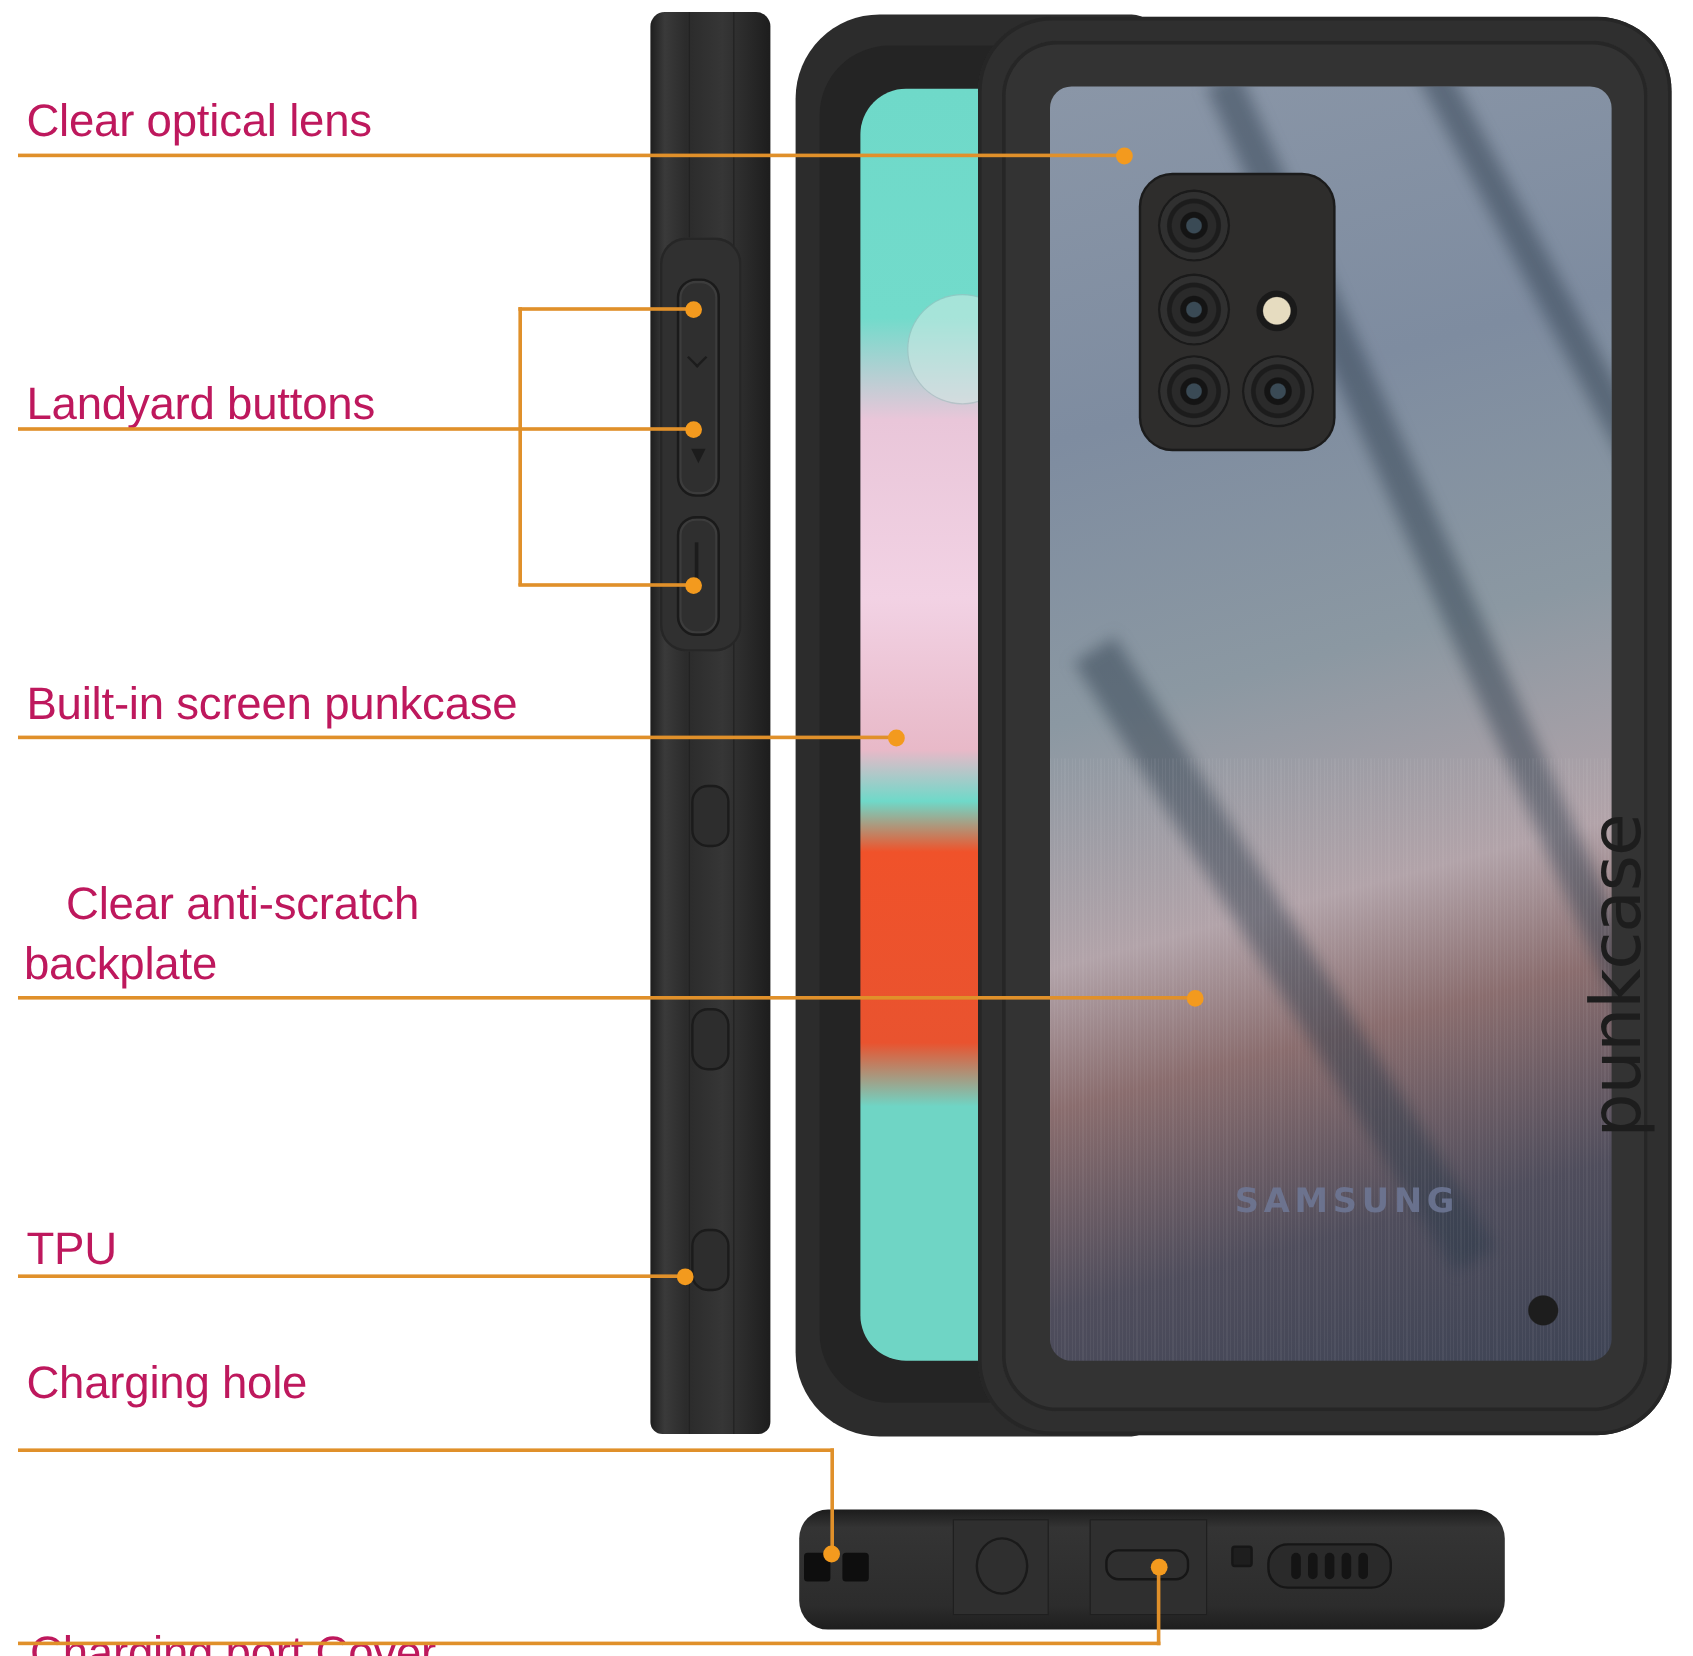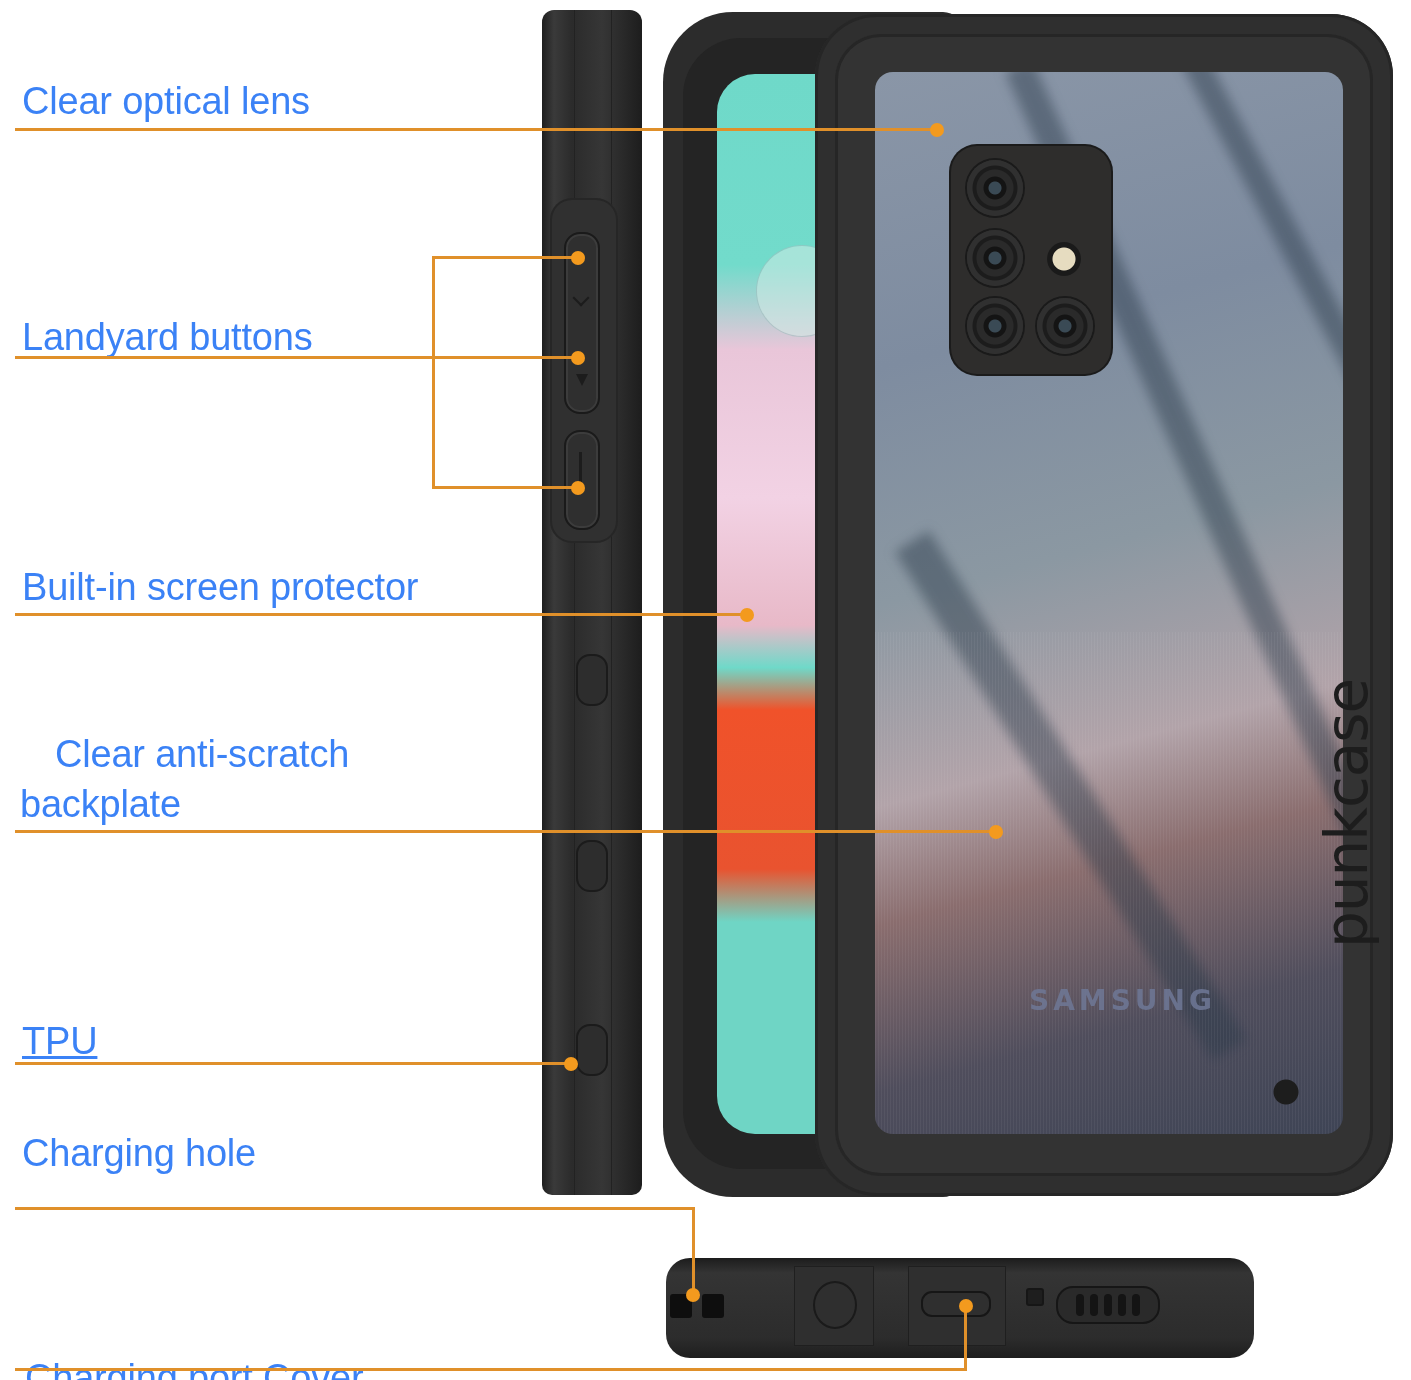--- a/index.html
+++ b/index.html
@@ -1,18 +1,18 @@
 <!DOCTYPE html>
 <html><head>
 <meta charset="utf-8">
 <style>
   html,body{margin:0;padding:0;background:#ffffff;}
   body{width:1411px;height:1380px;position:relative;overflow:hidden;font-family:"Liberation Sans",sans-serif;}
   .abs{position:absolute;}
-  .label{position:absolute;color:#3b82f6;font-size:38px;line-height:46px;white-space:nowrap;letter-spacing:-0.2px;}
+  .label{position:absolute;color:#be185d;font-size:38px;line-height:46px;white-space:nowrap;letter-spacing:-0.2px;}
   .line{position:absolute;background:#e0902a;}
   .dot{position:absolute;width:14px;height:14px;border-radius:50%;background:#f39a1e;margin:-7px 0 0 -7px;z-index:20;}
   
   #side{left:542px;top:10px;width:100px;height:1185px;border-radius:12px 12px 10px 10px;
     background:linear-gradient(90deg,#1e1e1e 0%,#3a3a3a 12%,#2b2b2b 30%,#363636 60%,#2a2a2a 80%,#1d1d1d 100%);}
   #side .groove{position:absolute;left:32px;width:36px;top:0;bottom:0;border-left:1px solid #222;border-right:1px solid #222;}
   #side .btn{position:absolute;left:22px;width:32px;border:2px solid #1a1a1a;border-radius:16px;background:#2f2f2f;box-shadow:inset 0 0 0 2px #3c3c3c;}
   #side .plug{position:absolute;left:34px;width:28px;height:48px;border:2px solid #1b1b1b;border-radius:14px;background:#2d2d2d;}
   
   #front{left:663px;top:12px;width:300px;height:1185px;border-radius:70px 20px 20px 70px;background:#2c2c2c;}
@@ -38,24 +38,24 @@
   #bottom .seg{position:absolute;top:8px;bottom:12px;border:1px solid #1f1f1f;background:#2f2f2f;}
   #bottom .hole{position:absolute;top:36px;width:22px;height:24px;background:#0e0e0e;border-radius:3px;}
   #bottom .speaker{position:absolute;left:390px;top:28px;width:100px;height:34px;border-radius:17px;border:2px solid #161616;background:#2a2a2a;}
   #bottom .slot{position:absolute;top:6px;width:8px;height:22px;border-radius:4px;background:#141414;}
 </style>
 </head>
 <body>
 
 <div class="label" style="left:22px;top:78px;">Clear optical lens</div>
 <div class="label" style="left:22px;top:314px;">Landyard buttons</div>
-<div class="label" style="left:22px;top:564px;">Built-in screen protector</div>
+<div class="label" style="left:22px;top:564px;">Built-in screen punkcase</div>
 <div class="label" style="left:20px;top:731px;margin-left:35px;">Clear anti-scratch</div>
 <div class="label" style="left:20px;top:781px;">backplate</div>
-<div class="label" style="left:22px;top:1018px;text-decoration:underline;">TPU</div>
+<div class="label" style="left:22px;top:1018px;">TPU</div>
 <div class="label" style="left:22px;top:1130px;">Charging hole</div>
 <div class="label" style="left:25px;top:1355px;">Charging port Cover</div>
 
 <div id="side" class="abs">
   <div class="groove"></div>
   <div class="abs" style="left:8px;top:188px;width:68px;height:345px;border-radius:22px;background:#303030;box-shadow:inset 0 0 0 2px #262626;"></div>
   <div class="btn" style="top:222px;height:178px;">
     <span class="abs" style="left:9px;top:58px;width:10px;height:10px;border-right:2px solid #1c1c1c;border-bottom:2px solid #1c1c1c;transform:rotate(45deg);"></span>
     <span class="abs" style="left:10px;top:140px;width:0;height:0;border-left:6px solid transparent;border-right:6px solid transparent;border-top:12px solid #1c1c1c;"></span>
   </div>

